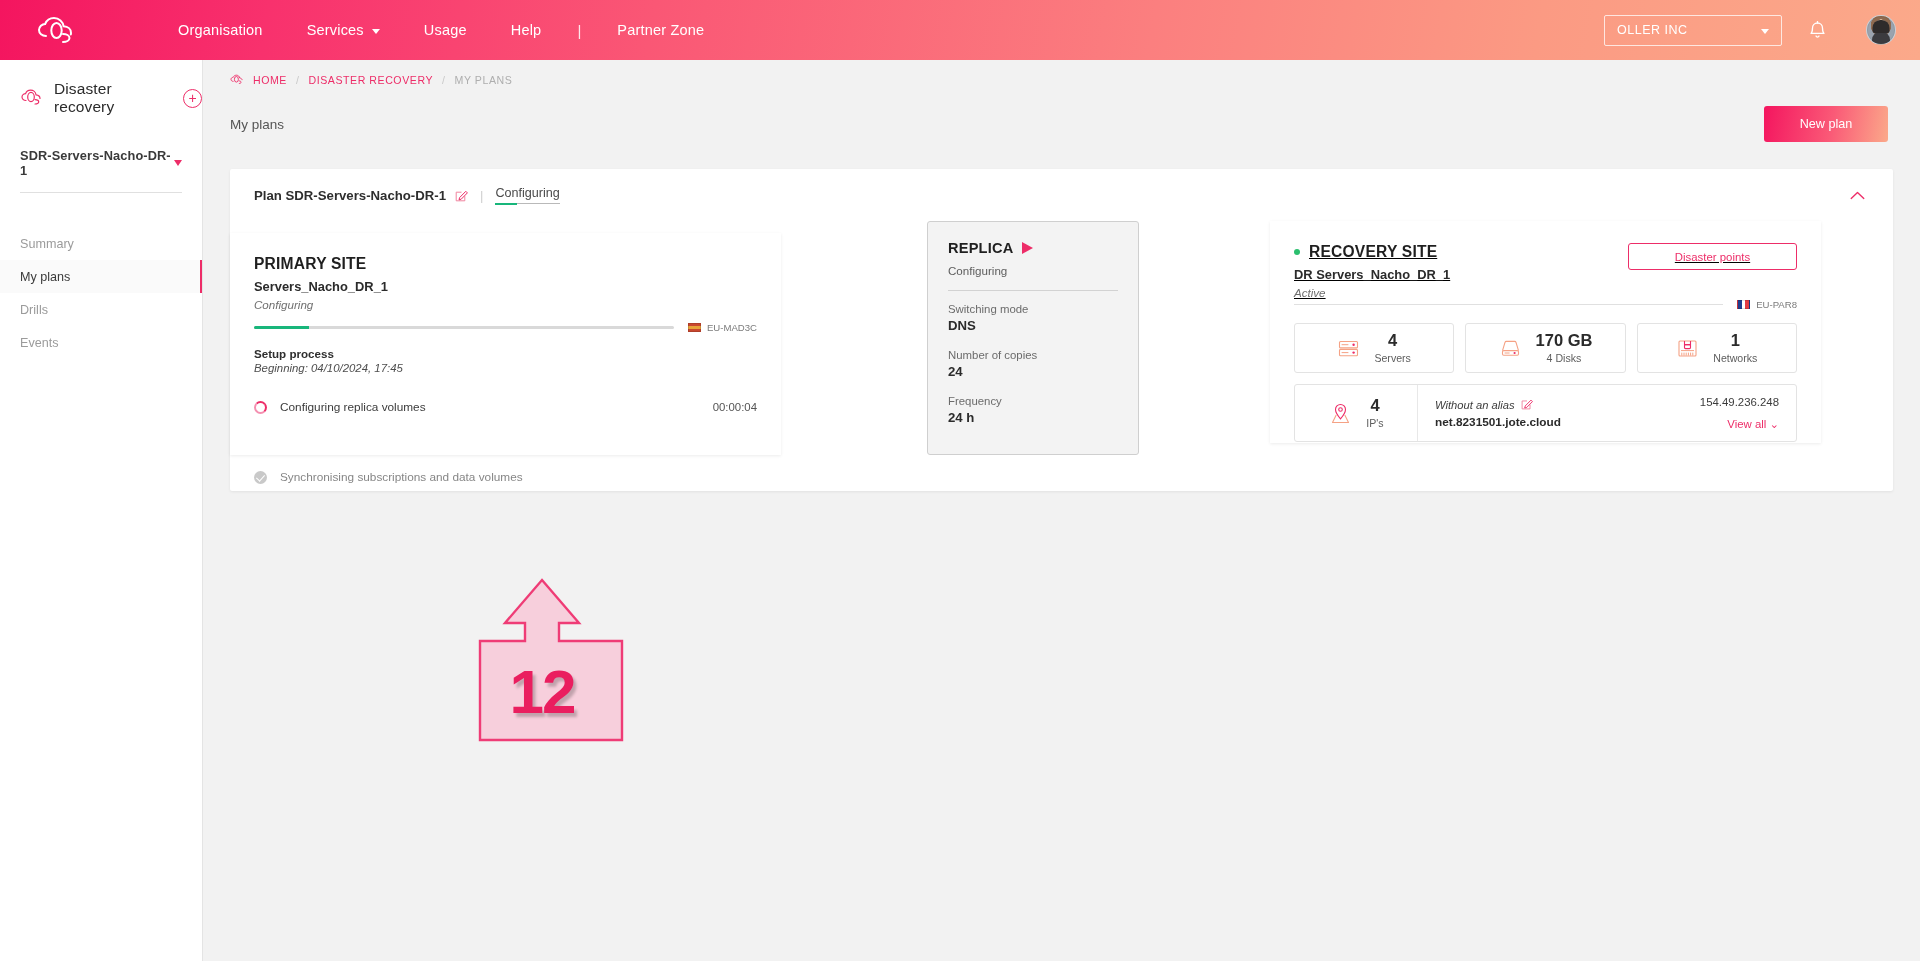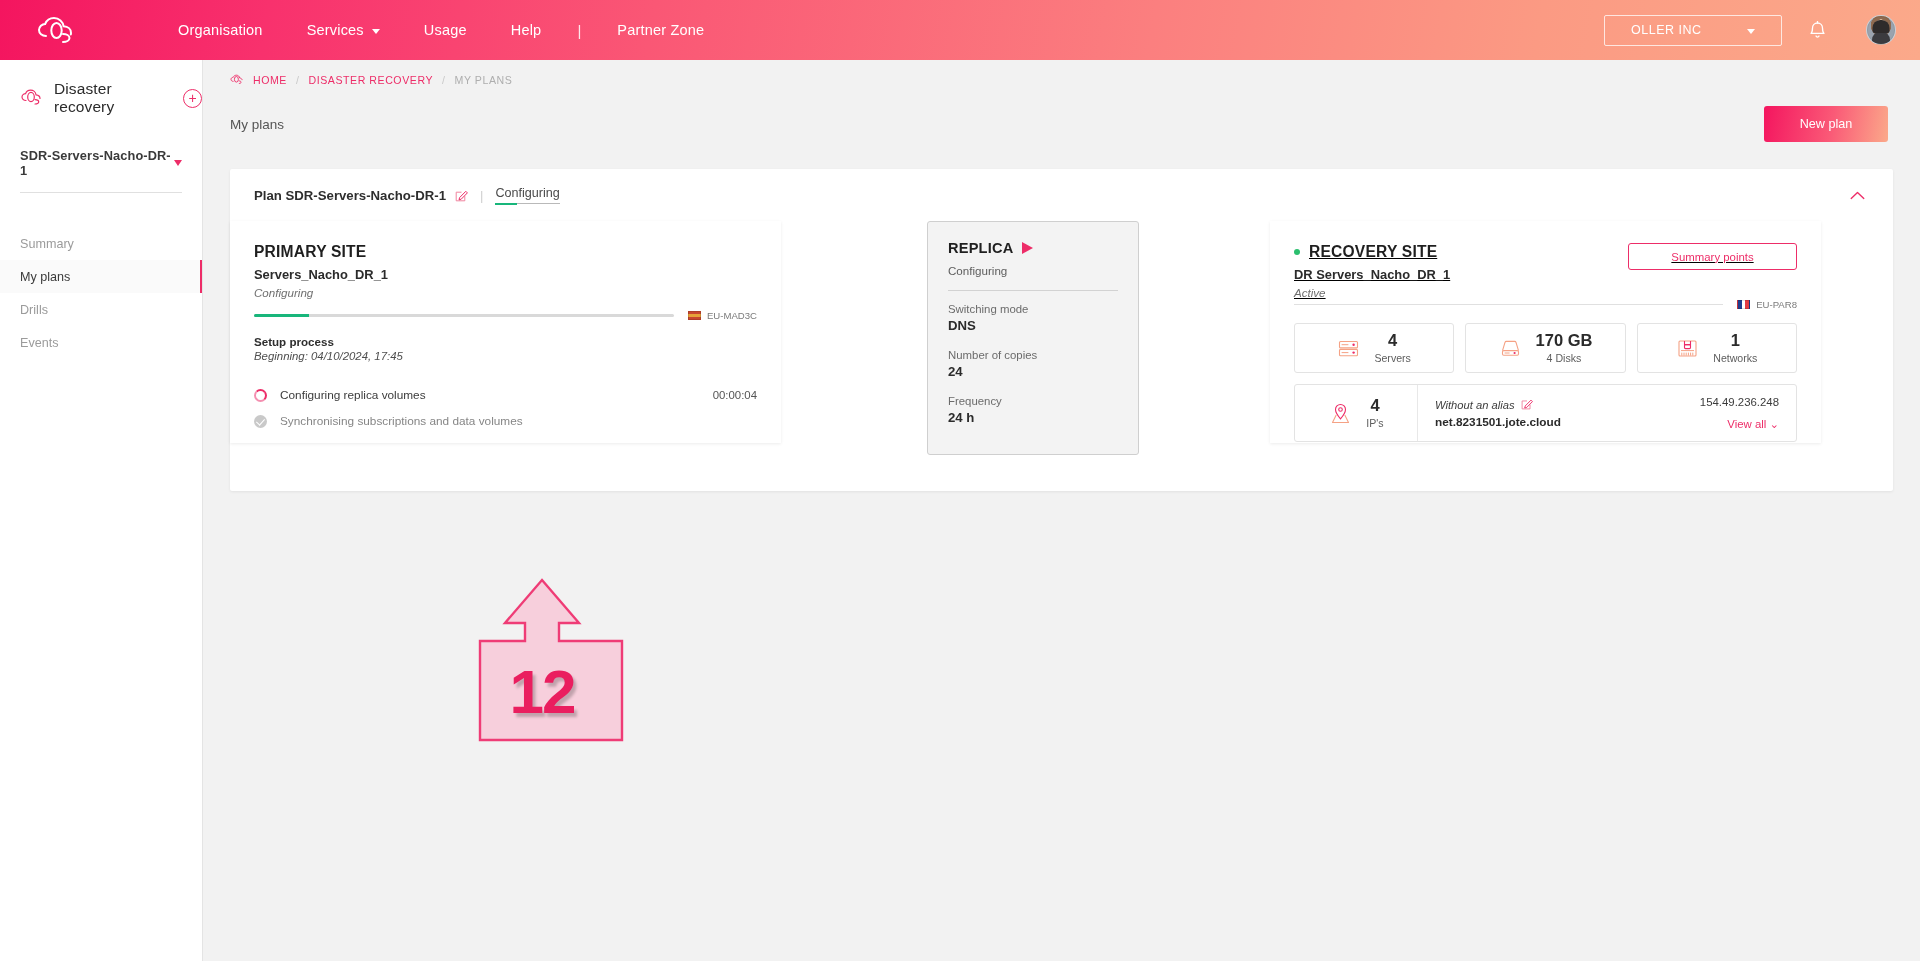--- a/index.html
+++ b/index.html
@@ -39,21 +39,21 @@
     border-right: 4.5px solid transparent; border-top: 5.5px solid #ffffff;
     display: inline-block; margin-top: 2px;
   }
   .nav-sep { color: #ffffff; opacity: .85; padding: 0 14px; font-size: 15px; }
   .topbar-right {
     margin-left: auto; display: flex; align-items: center; gap: 0; padding-right: 24px;
   }
   .org-select {
     width: 178px; height: 31px; border: 1px solid rgba(255,255,255,.75);
     border-radius: 2px; display: flex; align-items: center;
-    padding: 0 26px; color: #fff; font-size: 12.5px; letter-spacing: .5px;
+    padding: 0 12px; color: #fff; font-size: 12.5px; letter-spacing: .5px;
     cursor: pointer; background: transparent;
   }
   .org-select .caret-down { margin-left: auto; }
   .bell-btn {
     width: 46px; height: 40px; display: flex; align-items: center;
     justify-content: center; cursor: pointer; margin-left: 12px;
   }
   .avatar {
     width: 30px; height: 30px; border-radius: 50%; margin-left: 26px;
     background: radial-gradient(circle at 50% 34%, #d8b79c 0 26%, #8e6a50 27% 44%, #9aa3ae 45% 100%);
@@ -163,21 +163,21 @@
   }
   .collapse-btn { margin-left: auto; cursor: pointer; display: flex; padding: 6px; }
 
   .cards-row {
     display: flex; align-items: flex-start; gap: 0;
     padding: 0 0 0 0; position: relative; height: 270px;
   }
 
   
   .card-primary {
-    position: absolute; left: 0; top: 0;
+    position: absolute; left: 0; top: 12px;
     width: 551px; height: 222px; background: #ffffff;
     box-shadow: 0 1px 3px rgba(0,0,0,.08);
     padding: 22px 24px 0 24px;
   }
   .card-title { font-size: 15.6px; color: #1f1f1f; font-weight: 700; letter-spacing: .2px; }
   .card-sub { font-size: 12.9px; color: #2b2b2b; font-weight: 700; margin-top: 6px; }
   .card-state { font-size: 11.6px; color: #6f6f6f; font-style: italic; margin-top: 4px; }
   .progress-row { display: flex; align-items: center; margin-top: 11px; gap: 14px; }
   .progress-track {
     flex: 1; height: 3px; background: #d9d9d9; border-radius: 2px; overflow: hidden;
@@ -202,21 +202,21 @@
   .check {
     width: 13px; height: 13px; border-radius: 50%; background: #c9c9c9;
     flex: none; margin-right: 13px; position: relative;
   }
   .check::after {
     content: ""; position: absolute; left: 3.5px; top: 2.5px;
     width: 4px; height: 7px; border: solid #fff; border-width: 0 1.6px 1.6px 0;
     transform: rotate(42deg);
   }
   .task-time { margin-left: auto; font-size: 11.4px; color: #555; }
-  .task.dim { color: #868686; }
+  .task.dim { color: #868686; margin-top: 44px; }
 
   
   .card-replica {
     position: absolute; left: 697px; top: 0;
     width: 212px; height: 234px; background: #f3f3f3;
     border: 1px solid #cfcfcf; border-radius: 3px;
     padding: 18px 20px 0 20px;
   }
   .replica-title-row { display: flex; align-items: center; gap: 9px; }
   .replica-title { font-size: 14.6px; color: #1f1f1f; font-weight: 700; letter-spacing: .2px; }
@@ -476,21 +476,21 @@
         <div class="card-recovery">
           <div class="rec-head">
             <div>
               <div class="rec-title-row">
                 <span class="dot-green"></span>
                 <span class="card-title">RECOVERY SITE</span>
               </div>
               <div class="card-sub">DR Servers_Nacho_DR_1</div>
               <div class="card-state">Active</div>
             </div>
-            <button class="restore-btn">Summary points</button>
+            <button class="restore-btn">Disaster points</button>
           </div>
 
           <div class="rec-region-row">
             <span class="rec-rule"></span>
             <span class="region-tag">
               <span class="flag flag-fr"></span>
               <span>EU-PAR8</span>
             </span>
           </div>
 

